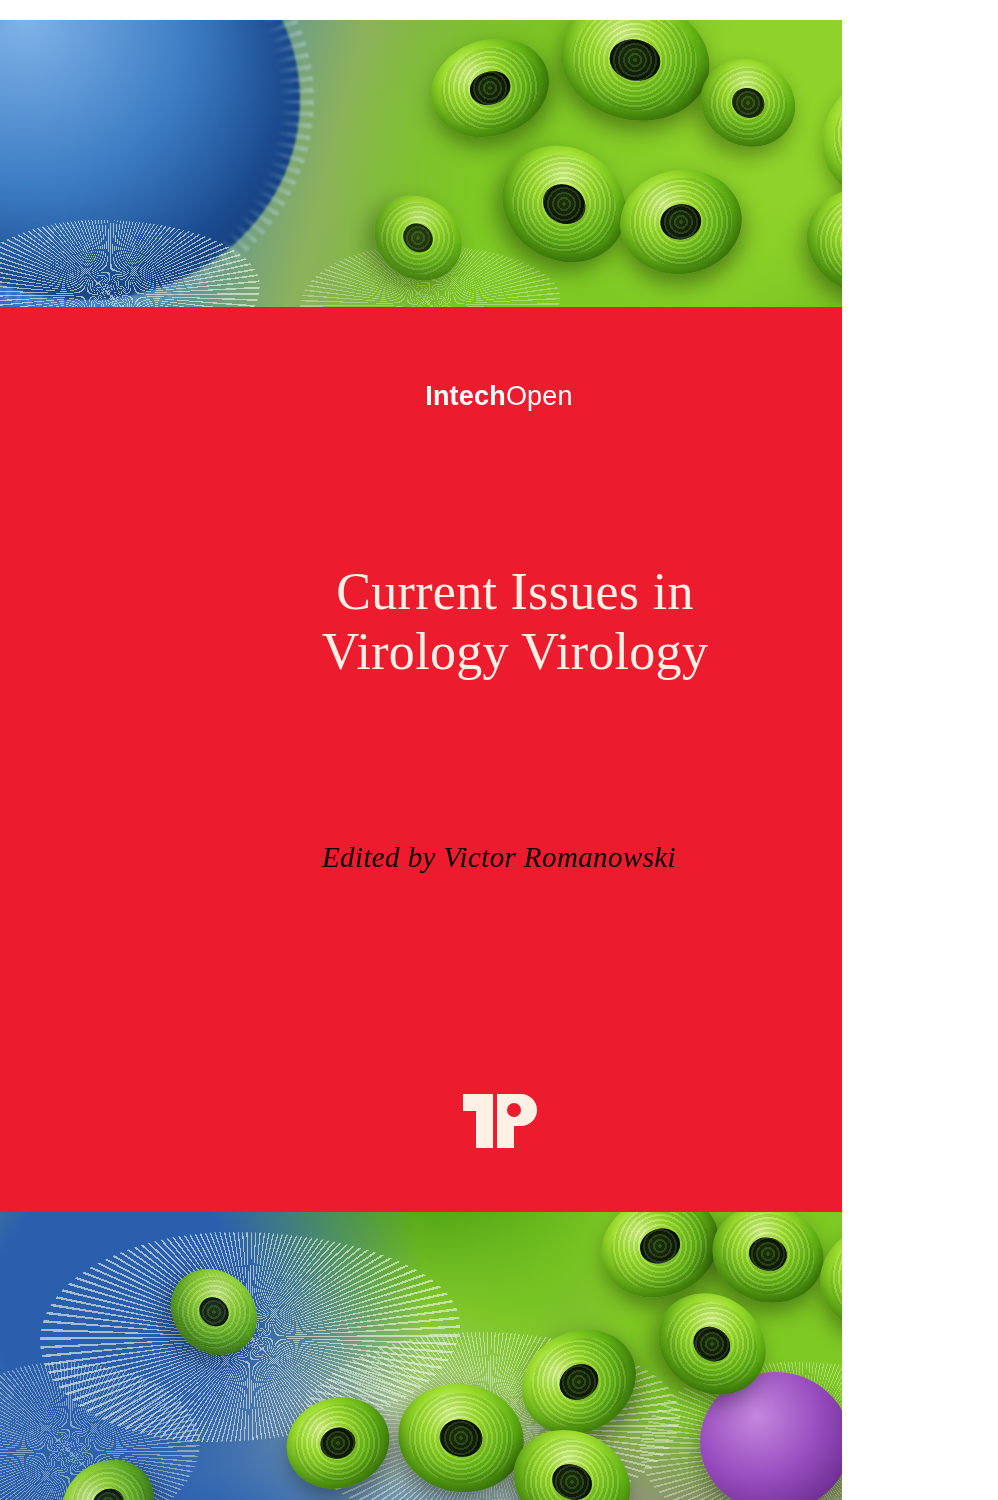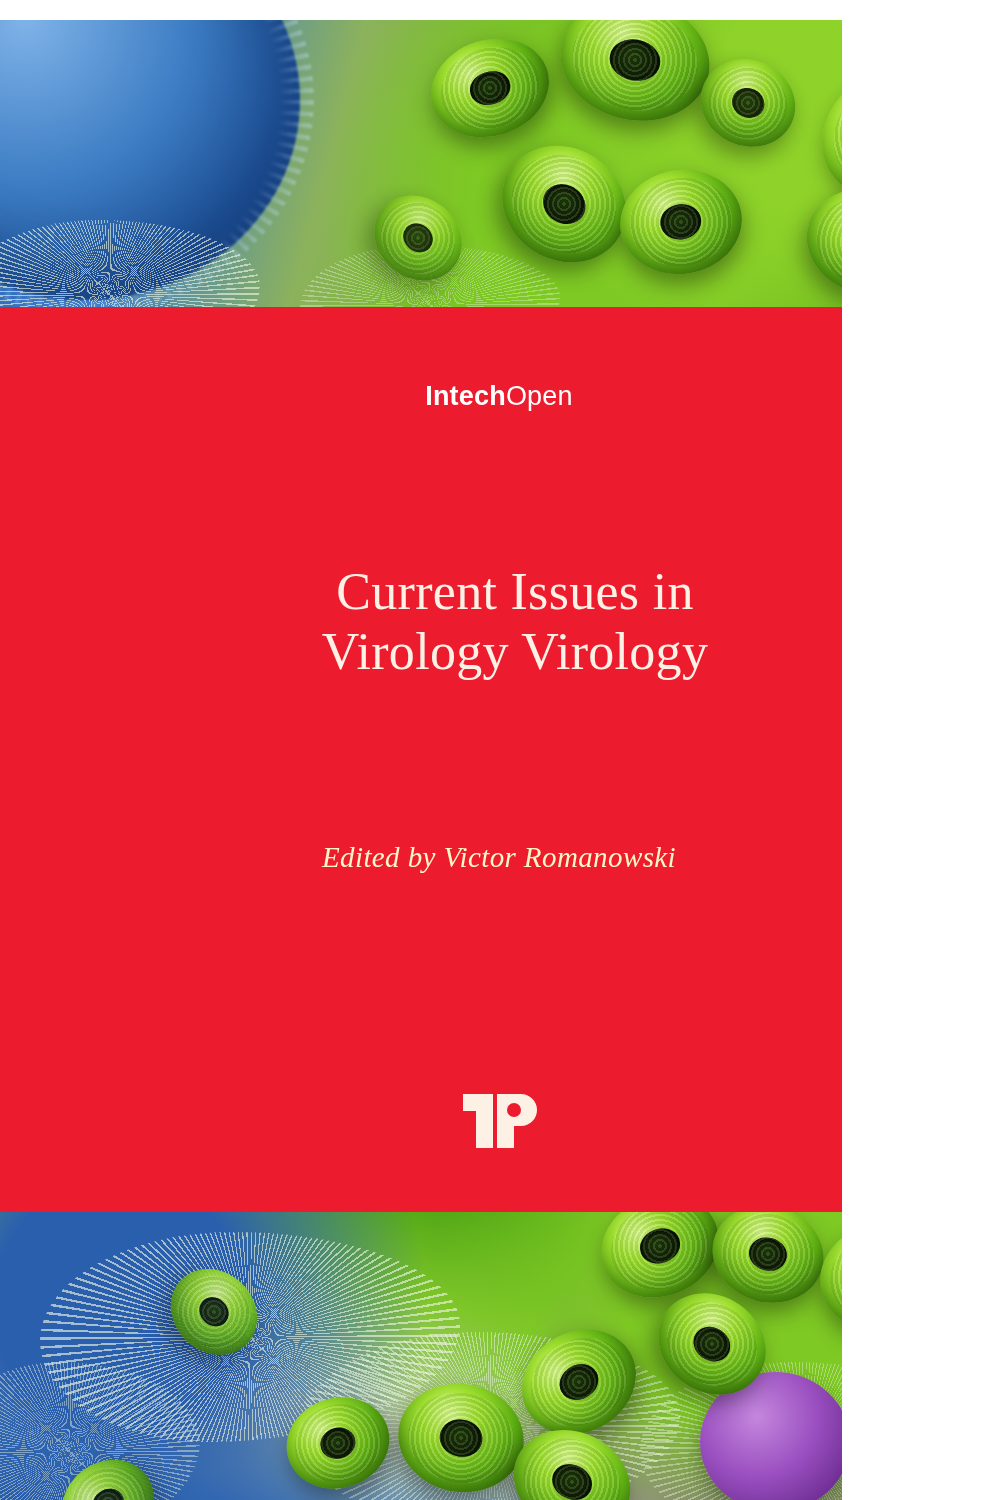--- a/index.html
+++ b/index.html
@@ -157,21 +157,21 @@
   }
   .editor {
     position: absolute;
     top: 534px;
     left: 0;
     width: 100%;
     text-align: center;
     font-family: "Liberation Serif", serif;
     font-style: italic;
     font-size: 29px;
-    color: #fef9c3;
+    color: #000000;
     letter-spacing: .4px;
   }
 
   .logo-mark {
     position: absolute;
     left: 50%;
     top: 783px;
     transform: translateX(-50%);
     width: 84px;
     height: 62px;

